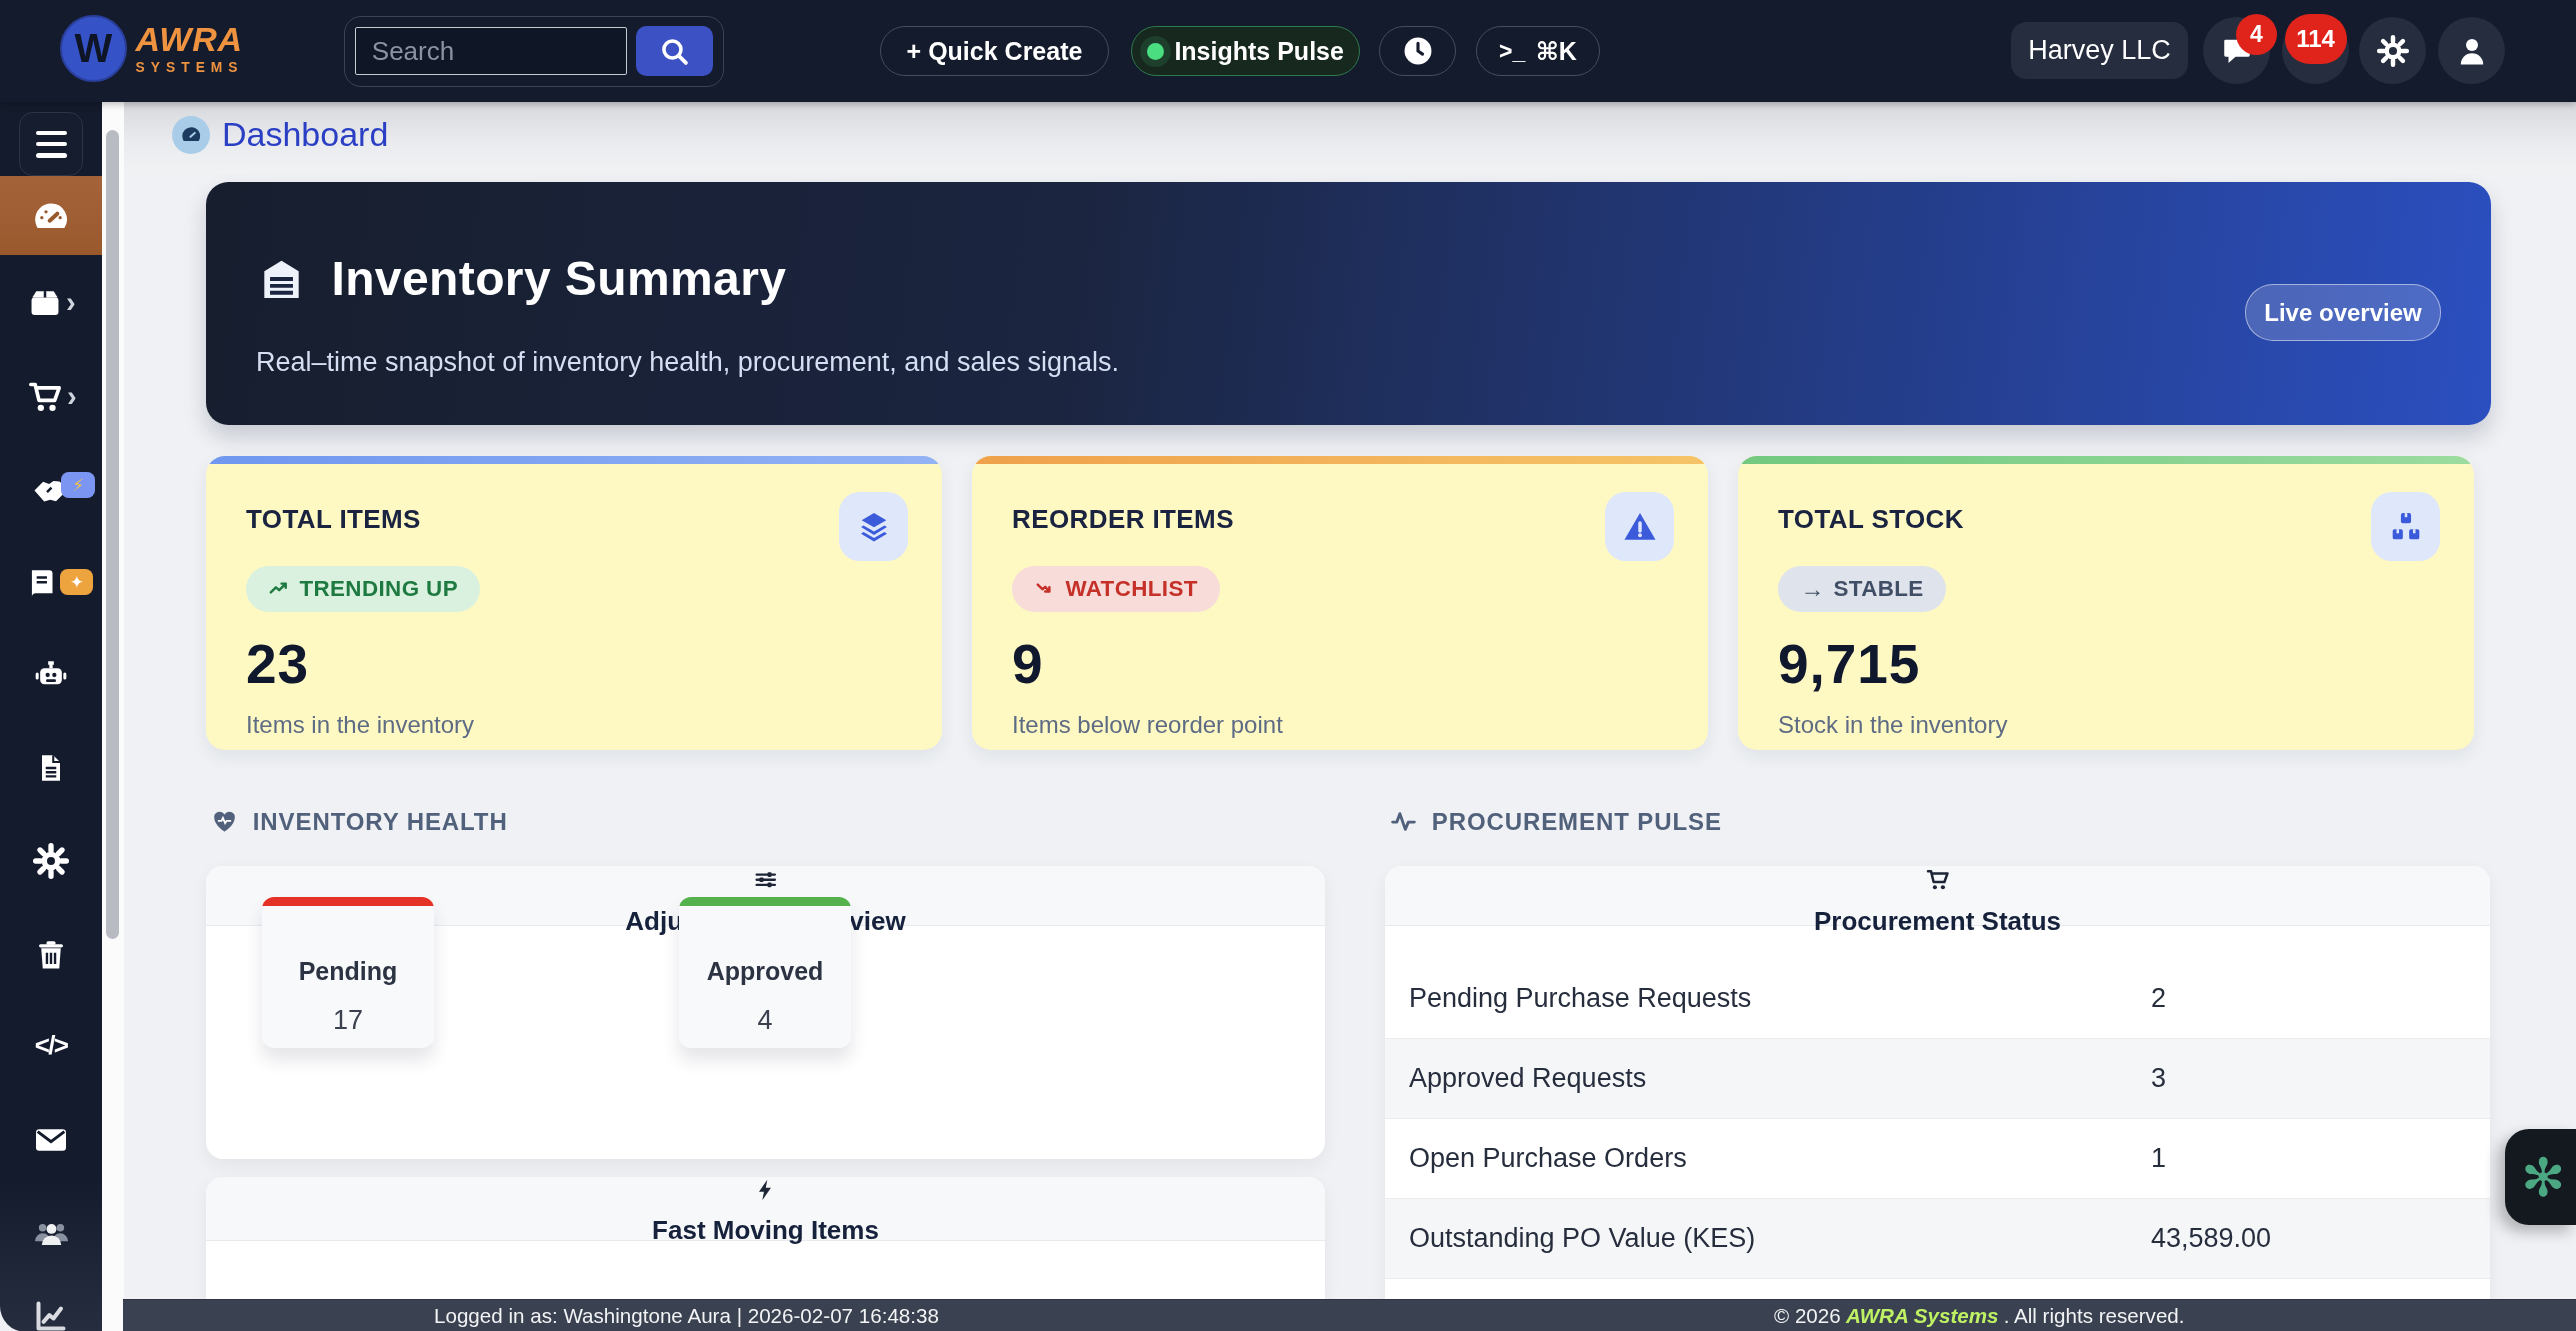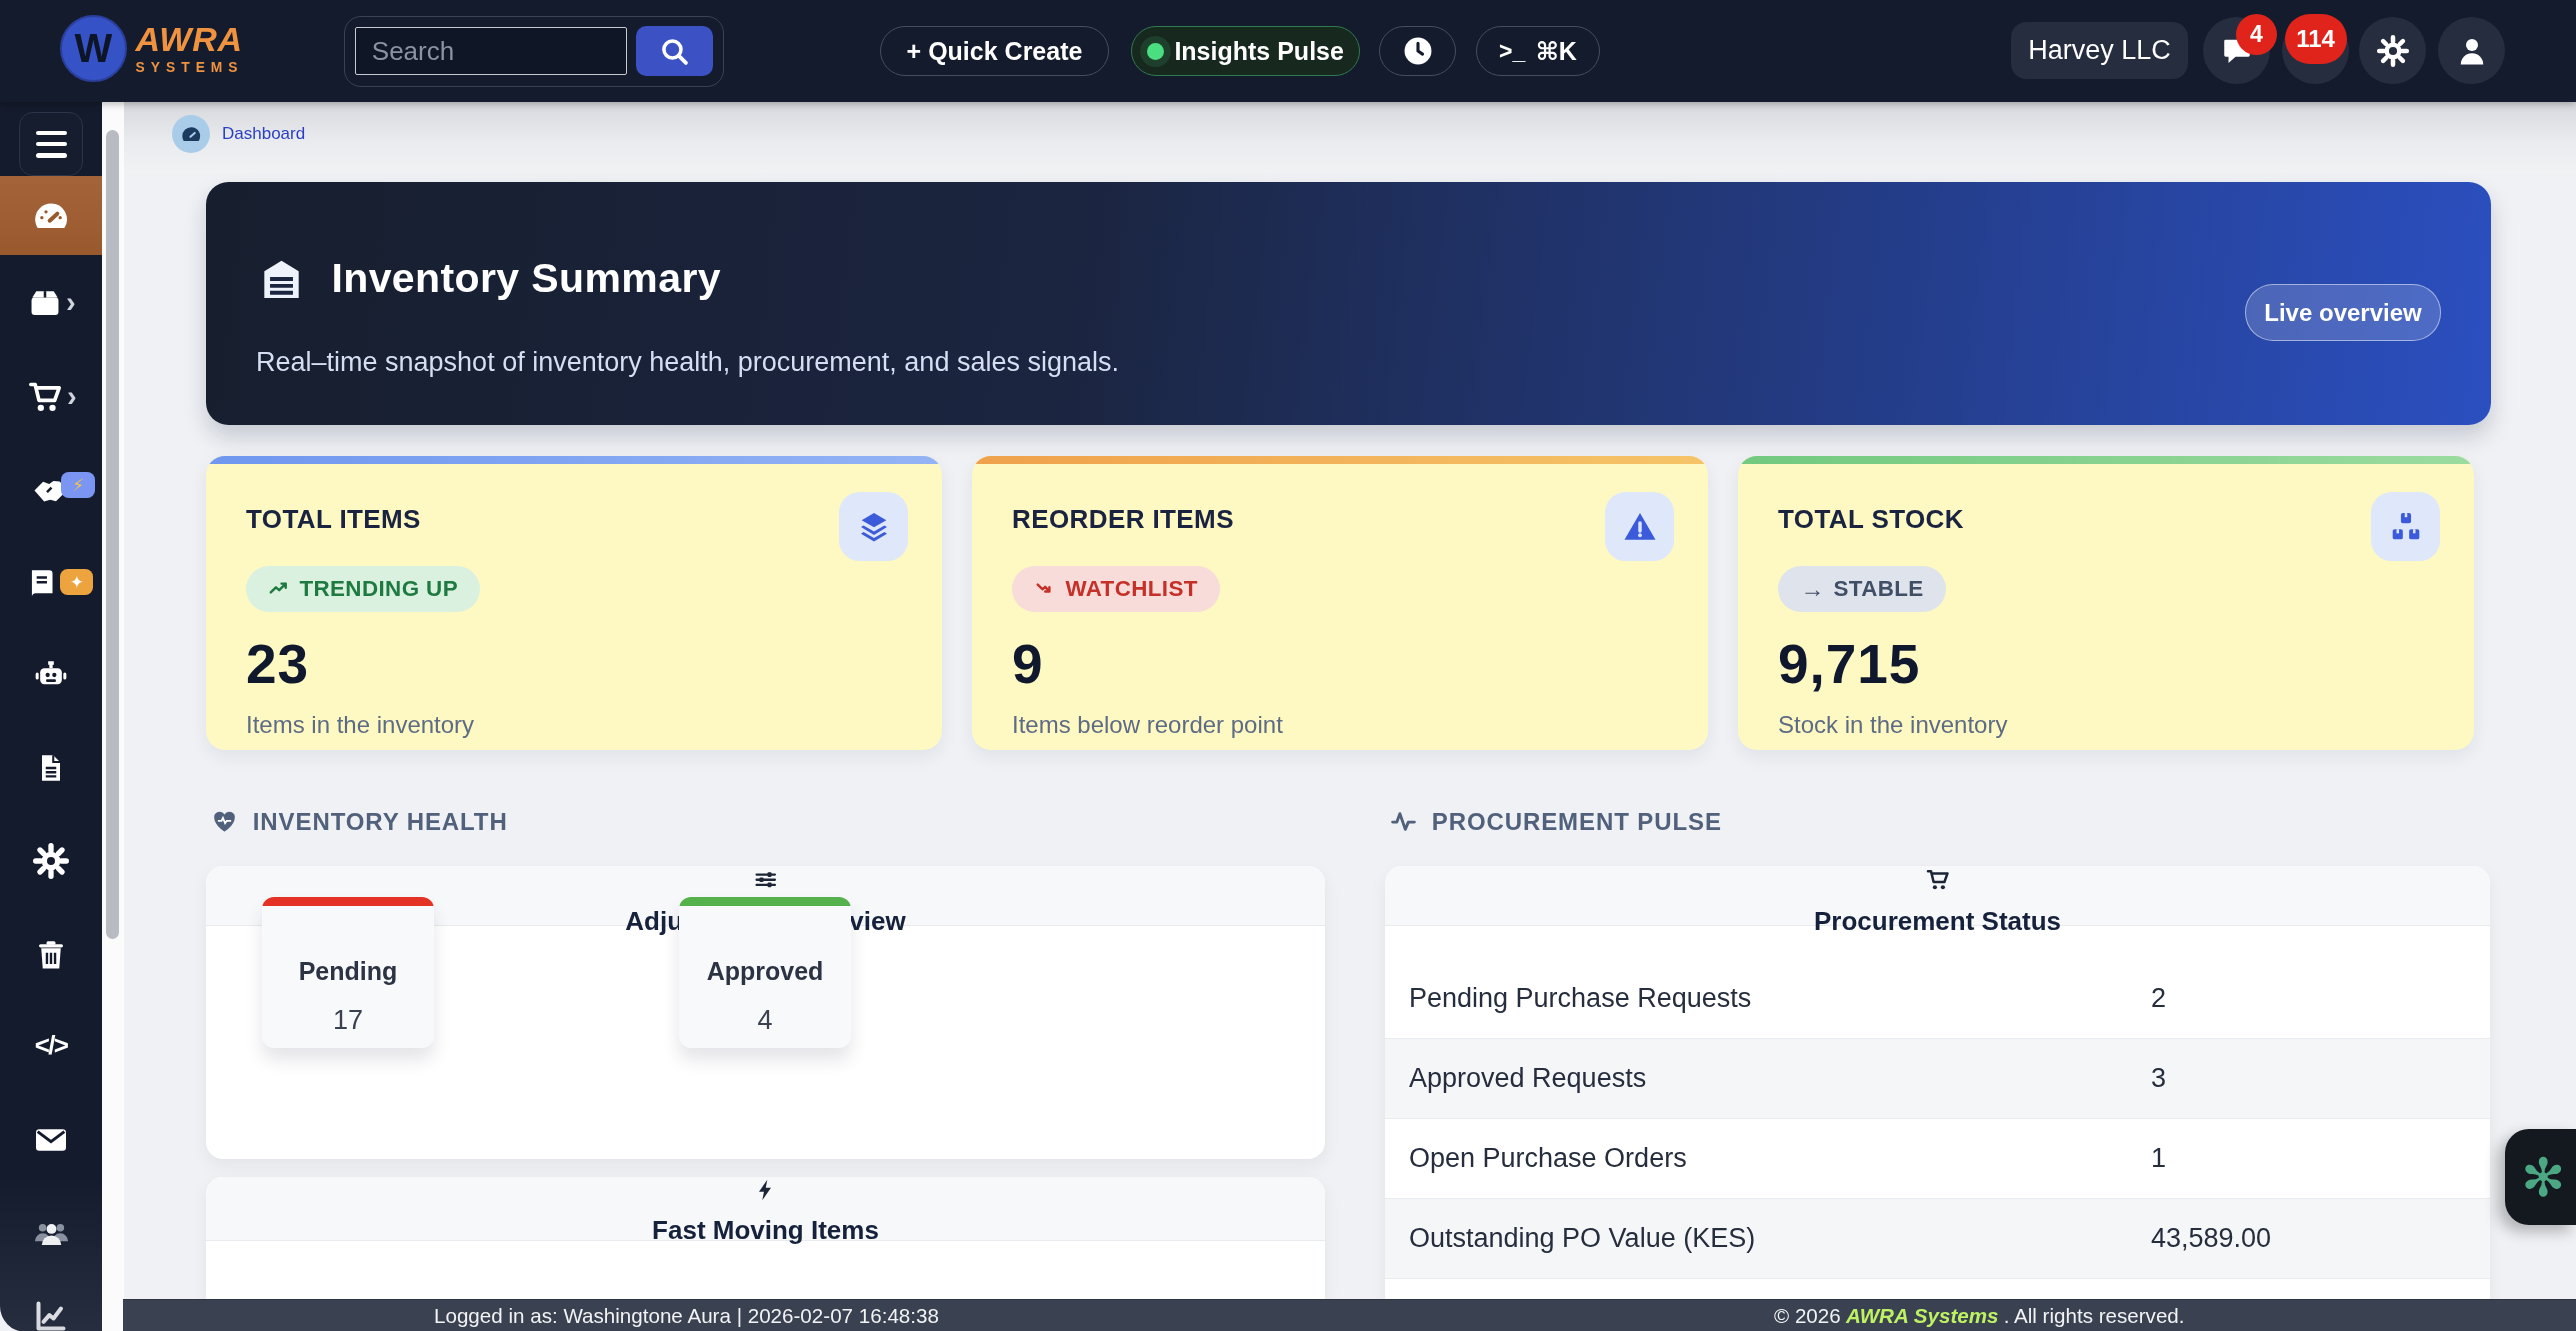--- a/index.html
+++ b/index.html
@@ -64,27 +64,27 @@
   .nav-badge.bolt { right:6.9px; top:22.4px; width:34px; height:26px; background:#7b96f2; color:#f6c24a; }
   .nav-badge.spark { right:8.6px; top:26px; width:33px; height:26px; background:#eda33e; color:#fff; }
   .scroll-strip { position:absolute; left:102px; top:102px; width:21.5px; height:1230px; background:#fbfbfc; z-index:29; }
   .scroll-thumb { position:absolute; left:4.3px; top:27.5px; width:13px; height:809px; background:#b8bcc2; border-radius:6.9px; }
 
   
   .crumbbar { position:absolute; left:123px; top:102px; width:2453px; height:71px;
     background:linear-gradient(180deg,#d6d8dd 0%, #e9ebee 55%, #f1f2f4 100%); }
   .crumb { position:absolute; left:49px; top:13px; display:flex; align-items:center; gap:12px; cursor:pointer; }
   .crumb-ic { width:38px; height:38px; border-radius:50%; background:#a9cce9; display:flex; align-items:center; justify-content:center; }
-  .crumb-label { color:#2b3fc4; font-size:17px; font-weight:500; }
+  .crumb-label { color:#2b3fc4; font-size:34px; font-weight:500; }
 
   
   .hero { position:absolute; left:206px; top:182px; width:2285px; height:243px; border-radius:22.4px;
     background:linear-gradient(97deg,#171e2e 0%, #1b2540 38%, #2b4fc0 100%); box-shadow:0 12px 22.4px rgba(20,30,60,.18); }
   .hero-titlerow { position:absolute; left:48px; top:69px; display:flex; align-items:center; gap:22.4px; }
-  .hero-title { color:#fff; font-size:41px; font-weight:bold; letter-spacing:0.4px; }
+  .hero-title { color:#fff; font-size:48px; font-weight:bold; letter-spacing:0.4px; }
   .hero-sub { position:absolute; left:50px; top:165px; color:#d5def2; font-size:27px; }
   .hero-cta { position:absolute; right:50px; top:102px; width:196px; height:57px; border-radius:28px;
     background:rgba(255,255,255,.17); border:1.7px solid rgba(255,255,255,.5); color:#fff; font-size:24px; font-weight:bold;
     display:flex; align-items:center; justify-content:center; cursor:pointer; }
 
   
   .stat-card { position:absolute; top:456px; width:736px; height:294px; background:#fef9c3; border-radius:19px;
     box-shadow:0 6.9px 17px rgba(30,40,70,.07); overflow:hidden;padding-left:45px; }
   .stat-card.c0 { left:206px; } .stat-card.c1 { left:972px; } .stat-card.c2 { left:1738px; }
   .stat-strip { position:absolute; left:0; top:0; width:100%; height:7.7px; }

